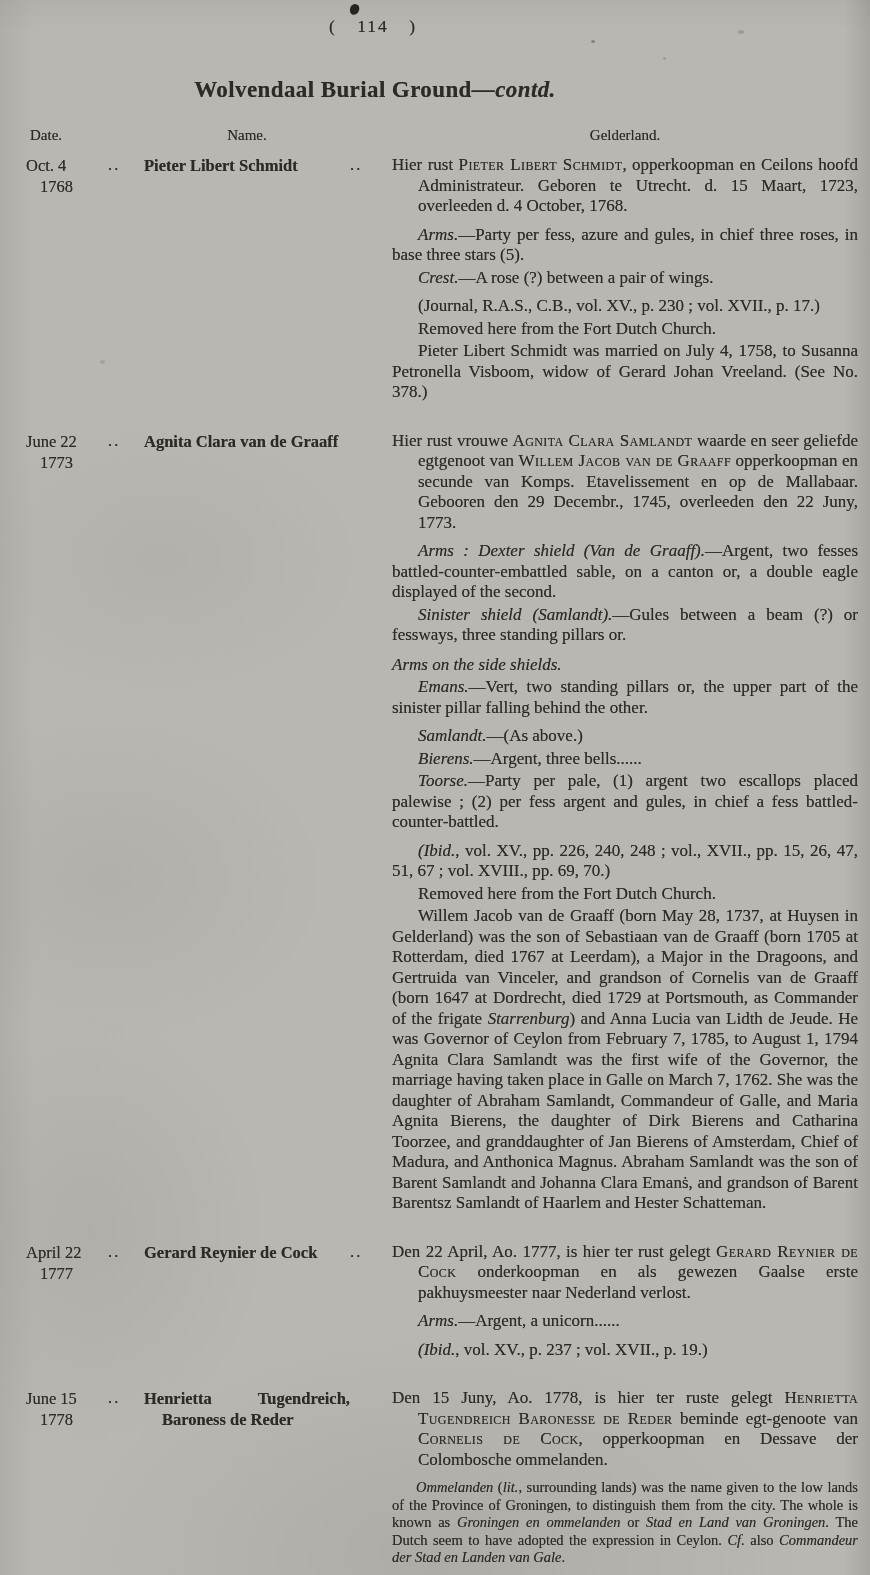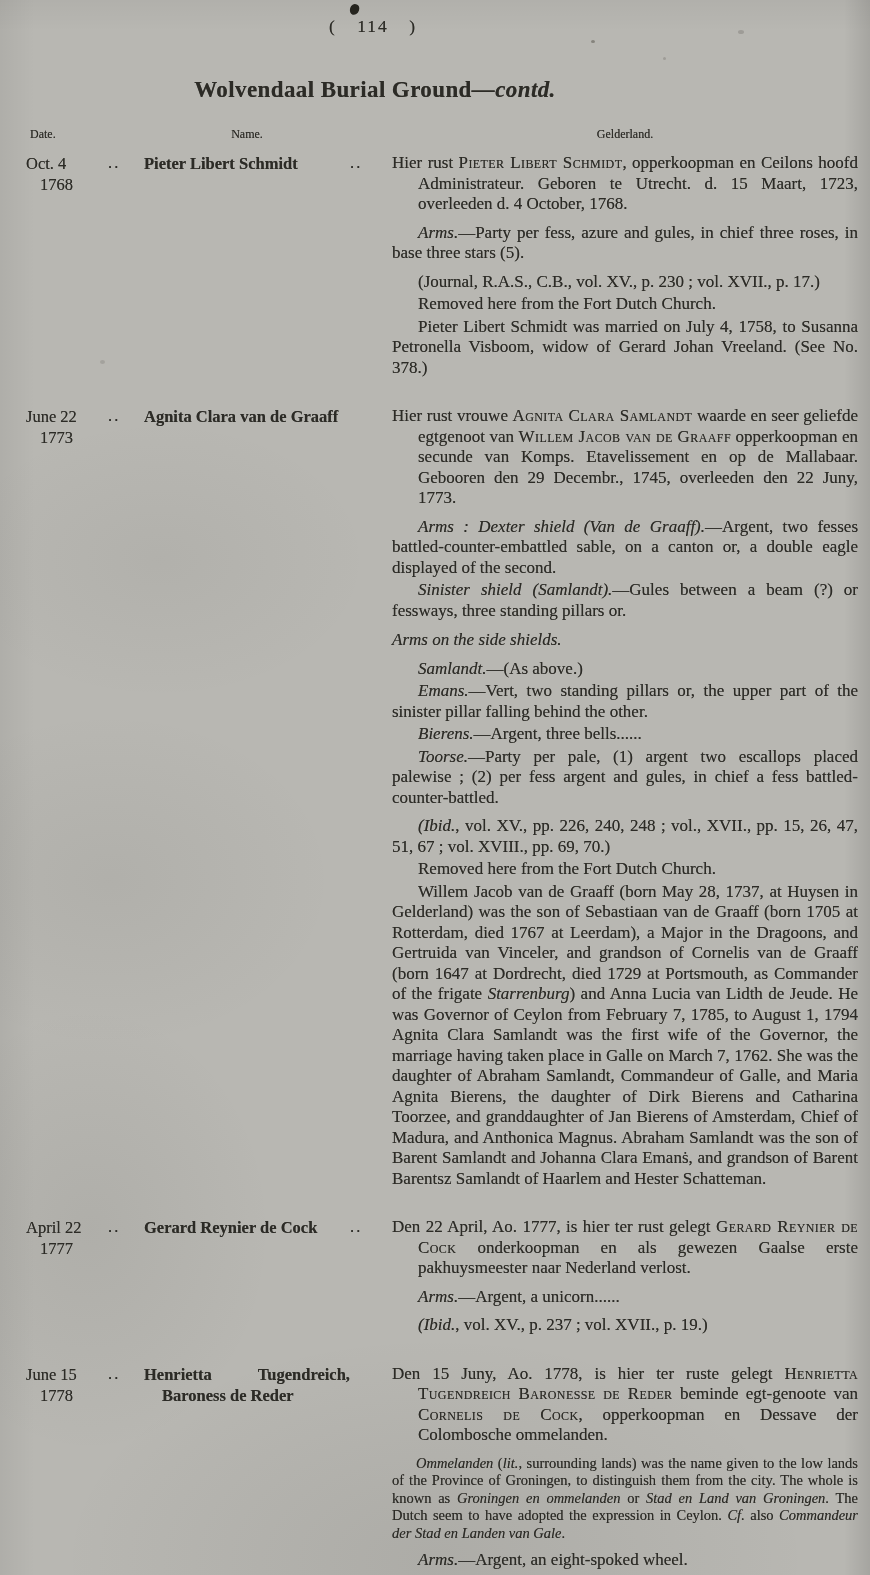--- a/index.html
+++ b/index.html
@@ -36,21 +36,21 @@
     transform: translateX(-66px); letter-spacing: 2px; word-spacing: 14px;
   }
   .page-title {
     margin-top: 40px; text-align: center; font-size: 23px; font-weight: bold;
     transform: translateX(-64px); letter-spacing: 0.4px;
   }
   .page-title .cont { font-style: italic; }
 
   .grid-row { display: grid; grid-template-columns: 88px 36px 206px 42px 1fr; }
 
-  .col-headers { margin-top: 24px; font-size: 12px; }
+  .col-headers { margin-top: 24px; font-size: 15px; }
   .col-headers .h-date { padding-left: 10px; }
   .col-headers .h-name { text-align: center; }
   .col-headers .h-insc { text-align: center; }
 
   .entry { margin-top: 10px; }
   .entry + .entry { margin-top: 27px; }
 
   .date-cell { font-size: 16.5px; line-height: 21px; padding-left: 6px; padding-top: 1px; }
   .date-cell .year { padding-left: 14px; }
   .dots { font-size: 16.5px; letter-spacing: 2px; padding-top: 1px; }
@@ -100,41 +100,42 @@
     <div class="date-cell">
       <div>Oct. 4</div>
       <div class="year">1768</div>
     </div>
     <div class="dots">..</div>
     <div class="name-cell">Pieter Libert Schmidt</div>
     <div class="dots">..</div>
     <div class="insc-cell">
       <div class="para-insc"><span>Hier rust </span><span class="sc">Pieter Libert Schmidt</span><span>, opperkoopman en Ceilons hoofd Administrateur.  Geboren te Utrecht.  d. 15 Maart, 1723, overleeden d. 4 October, 1768.</span></div>
       <div class="para-note"><span class="i">Arms.</span><span>—Party per fess, azure and gules, in chief three roses, in base three stars (5).</span></div>
+      <div class="para-note tight"><span class="i">Crest.</span><span>—A rose (?) between a pair of wings.</span></div>
       <div class="para-note"><span>(Journal, R.A.S., C.B., vol. XV., p. 230 ; vol. XVII., p. 17.)</span></div>
       <div class="para-note tight"><span>Removed here from the Fort Dutch Church.</span></div>
       <div class="para-note tight"><span>Pieter Libert Schmidt was married on July 4, 1758, to Susanna Petronella Visboom, widow of Gerard Johan Vreeland.  (See No. 378.)</span></div>
     </div>
   </div>
 
   <div class="grid-row entry">
     <div class="date-cell">
       <div>June 22</div>
       <div class="year">1773</div>
     </div>
     <div class="dots">..</div>
     <div class="name-cell">Agnita Clara van de Graaff</div>
     <div class="dots"></div>
     <div class="insc-cell">
       <div class="para-insc"><span>Hier rust vrouwe </span><span class="sc">Agnita Clara Samlandt</span><span> waarde en seer geliefde egtgenoot van </span><span class="sc">Willem Jacob van de Graaff</span><span> opperkoopman en secunde van Komps. Etavelissement en op de Mallabaar.  Gebooren den 29 Decembr., 1745, overleeden den 22 Juny, 1773.</span></div>
       <div class="para-note"><span class="i">Arms : Dexter shield (Van de Graaff).</span><span>—Argent, two fesses battled-counter-embattled sable, on a canton or, a double eagle displayed of the second.</span></div>
       <div class="para-note tight"><span class="i">Sinister shield (Samlandt).</span><span>—Gules between a beam (?) or fessways, three standing pillars or.</span></div>
       <div class="para-center"><span>Arms on the side shields.</span></div>
+      <div class="para-note tight"><span class="i">Emans.</span><span>—Vert, two standing pillars or, the upper part of the sinister pillar falling behind the other.</span></div>
       <div class="para-note"><span class="i">Samlandt.</span><span>—(As above.)</span></div>
-      <div class="para-note tight"><span class="i">Emans.</span><span>—Vert, two standing pillars or, the upper part of the sinister pillar falling behind the other.</span></div>
       <div class="para-note tight"><span class="i">Bierens.</span><span>—Argent, three bells......</span></div>
       <div class="para-note tight"><span class="i">Toorse.</span><span>—Party per pale, (1) argent two escallops placed palewise ; (2) per fess argent and gules, in chief a fess battled-counter-battled.</span></div>
       <div class="para-note"><span class="i">(Ibid.</span><span>, vol. XV., pp. 226, 240, 248 ; vol., XVII., pp. 15, 26, 47, 51, 67 ; vol. XVIII., pp. 69, 70.)</span></div>
       <div class="para-note tight"><span>Removed here from the Fort Dutch Church.</span></div>
       <div class="para-note tight"><span>Willem Jacob van de Graaff (born May 28, 1737, at Huysen in Gelderland) was the son of Sebastiaan van de Graaff (born 1705 at Rotterdam, died 1767 at Leerdam), a Major in the Dragoons, and Gertruida van Vinceler, and grandson of Cornelis van de Graaff (born 1647 at Dordrecht, died 1729 at Portsmouth, as Commander of the frigate </span><span class="i">Starrenburg</span><span>) and Anna Lucia van Lidth de Jeude.  He was Governor of Ceylon from February 7, 1785, to August 1, 1794 Agnita Clara Samlandt was the first wife of the Governor, the marriage having taken place in Galle on March 7, 1762.  She was the daughter of Abraham Samlandt, Commandeur of Galle, and Maria Agnita Bierens, the daughter of Dirk Bierens and Catharina Toorzee, and granddaughter of Jan Bierens of Amsterdam, Chief of Madura, and Anthonica Magnus. Abraham Samlandt was the son of Barent Samlandt and Johanna Clara Emanṡ, and grandson of Barent Barentsz Samlandt of Haarlem and Hester Schatteman.</span></div>
     </div>
   </div>
 
   <div class="grid-row entry">
     <div class="date-cell">

